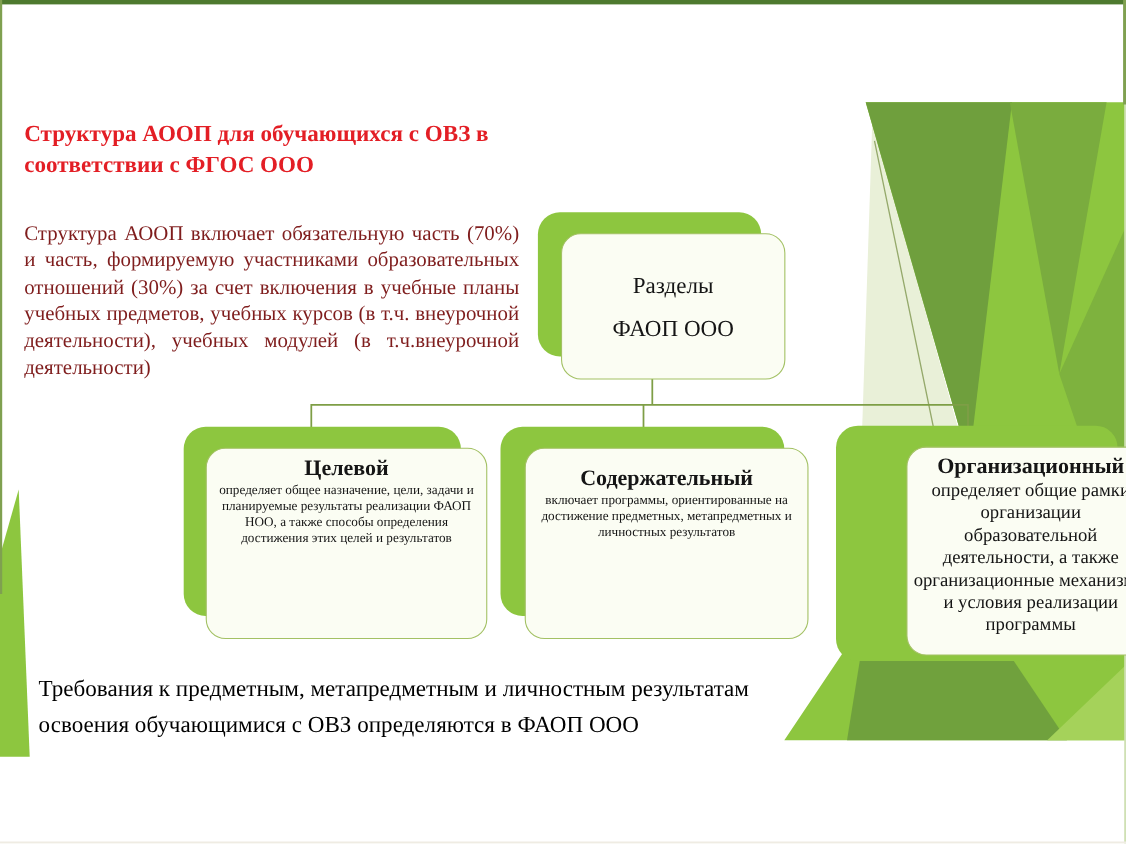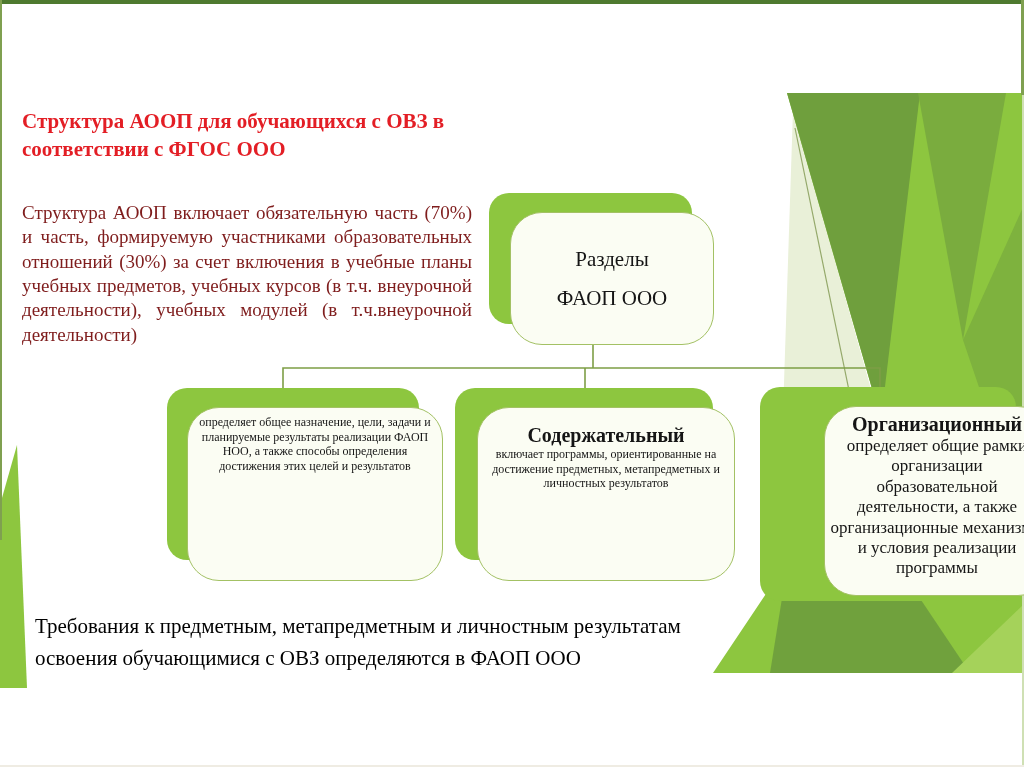--- a/index.html
+++ b/index.html
@@ -26,21 +26,21 @@
     font-size:19px;line-height:1.28;text-align:justify;color:#7f1d1d;
   }
   .footer-note{
     position:absolute;left:35px;top:611px;width:690px;
     font-size:21px;line-height:1.52;color:#000000;
   }
 
   .shadow{position:absolute;background:var(--green-bright,#8DC63F);border-radius:20px;}
   .face{
     position:absolute;box-sizing:border-box;background:var(--box-face,#FBFDF3);
-    border:1.5px solid var(--box-border,#A3C164);border-radius:32px;
+    border:1.5px solid var(--box-border,#A3C164);border-radius:18px;
     text-align:center;color:#151515;
   }
   .face p{margin:0;}
 
   
   .root-shadow{left:489px;top:193px;width:203px;height:131px;}
   .root-face{
     left:510px;top:212px;width:204px;height:133px;
     display:flex;flex-direction:column;justify-content:center;align-items:center;
     gap:14px;font-size:21px;
@@ -97,20 +97,21 @@
   </svg>
 
   <div class="shadow root-shadow"></div>
   <div class="face root-face">
     <p>Разделы</p>
     <p>ФАОП ООО</p>
   </div>
 
   <div class="shadow n1-shadow"></div>
   <div class="face n1-face">
+    <p class="node-title">Целевой</p>
     <p class="node-body">определяет общее назначение, цели, задачи и планируемые результаты реализации ФАОП НОО, а также способы определения достижения этих целей и результатов</p>
   </div>
 
   <div class="shadow n2-shadow"></div>
   <div class="face n2-face">
     <p class="node-title">Содержательный</p>
     <p class="node-body">включает программы, ориентированные на достижение предметных, метапредметных и личностных результатов</p>
   </div>
 
   <div class="shadow n3-shadow"></div>

